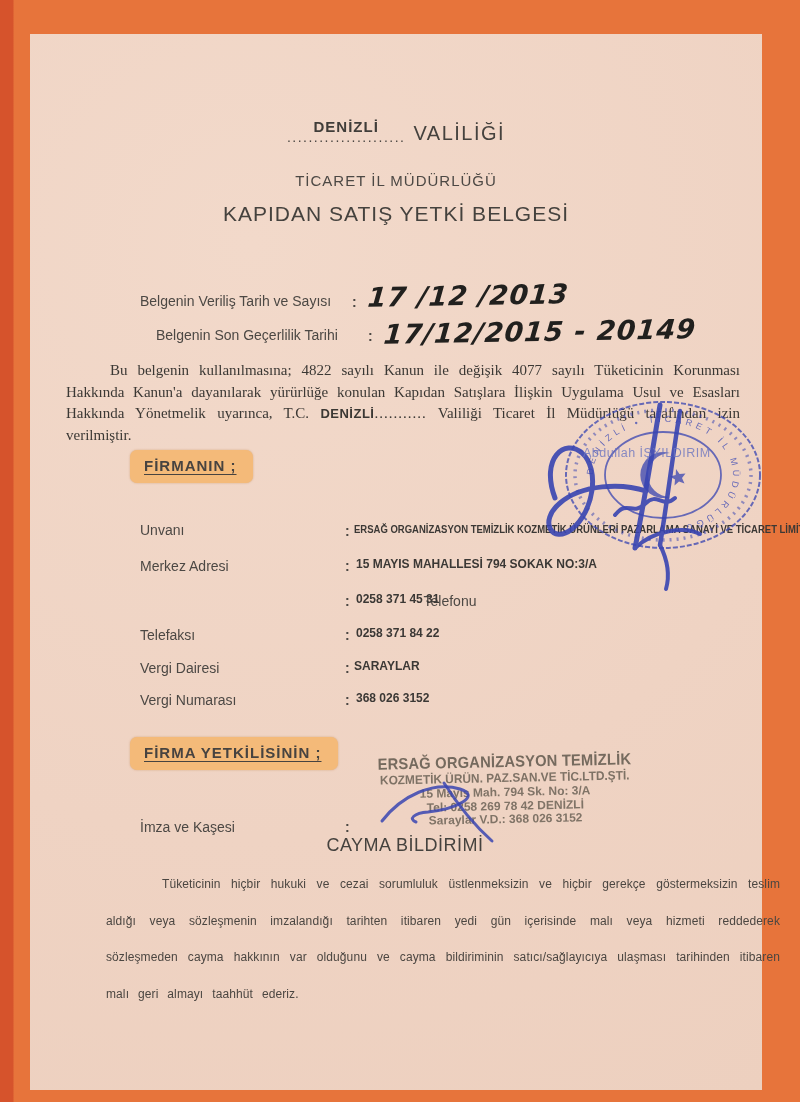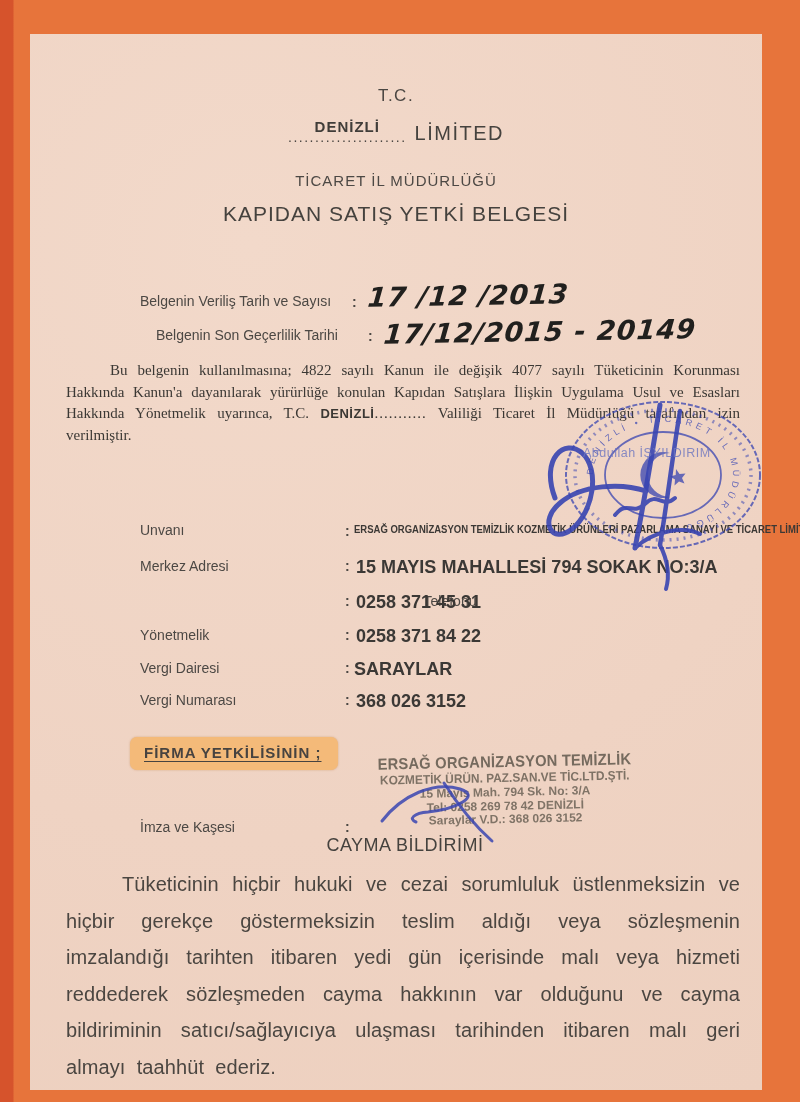--- a/index.html
+++ b/index.html
@@ -47,95 +47,97 @@
   .pill {
     background:#f4ba79; border-radius:7px; padding:7px 16px 8px 14px; display:inline-block;
     box-shadow:0 0 2px rgba(180,110,40,.45);
   }
   .pill span {
     font-size:15px; font-weight:bold; letter-spacing:1px; color:#474340;
     text-decoration:underline; text-underline-offset:3px;
   }
 
   
-  .val { font-size:18px; font-weight:bold; color:#3b3835; white-space:nowrap; }
+  .val { font-size:12px; font-weight:bold; color:#3b3835; white-space:nowrap; }
   .val-long { font-size:10px; font-weight:bold; color:#3b3835; white-space:nowrap;
               display:inline-block; transform:scaleX(.95); transform-origin:left center; }
 
   
   .rubber {
     width:330px; text-align:center; transform:rotate(-1.2deg); color:#756a5e; line-height:1.15;
   }
   .rubber .r1 { font-size:16px; font-weight:bold; letter-spacing:.2px; display:block; transform:scaleX(.92); }
   .rubber .r2 { font-size:12.5px; font-weight:bold; display:block; transform:scaleX(.95); opacity:.92; }
   .rubber .r3 { font-size:12px; font-weight:bold; display:block; opacity:.9; }
 
   
   .cayma-h { font-size:18px; letter-spacing:.5px; color:#45423e;padding-left:18px; }
   .cayma-body {
-    font-size:20px; line-height:36.5px; color:#4b4641; text-align:justify;
-    text-indent:56px; word-spacing:5.5px; letter-spacing:.1px;
+    font-size:12px; line-height:36.5px; color:#4b4641; text-align:justify;
+    text-indent:56px; word-spacing:5.5px; letter-spacing:.1px;margin-left:40px;
   }
 
   .officer-name {
     font-size:12.5px; color:#6d76c0; opacity:.8; letter-spacing:.5px; white-space:nowrap;
   }
   svg { overflow:visible; }
 </style>
 </head>
 <body>
 
 <div class="page">
   <div class="paper">
 
-    <div class="abs ctr tc" style="top:52px;">T.C.</div>
 
     <div class="abs ctr hline2" style="top:84px;">
       <span class="dotline">
         <span class="province">DENİZLİ</span>
         <span class="dots">......................</span>
-      </span><span class="valilik">LİMİTED</span>
+      </span><span class="valilik">VALİLİĞİ</span>
     </div>
 
     <div class="abs ctr doc-title" style="top:168px;">KAPIDAN SATIŞ YETKİ BELGESİ</div>
     <div class="abs ctr directorate" style="top:138px;">TİCARET İL MÜDÜRLÜĞÜ</div>
 
     <div class="abs" style="left:110px; top:258px; width:600px;">
       <span class="field-label">Belgenin Veriliş Tarih ve Sayısı</span>
       <span class="abs colon" style="left:212px; top:2px;">:</span>
       <span class="abs hand" style="left:228px; top:-12px;">17 /12 /2013</span>
     </div>
     <div class="abs" style="left:110px; top:292px; width:600px;margin-left:16px;">
       <span class="field-label">Belgenin Son Geçerlilik Tarihi</span>
       <span class="abs colon" style="left:212px; top:2px;">:</span>
       <span class="abs hand" style="left:228px; top:-10px;">17/12/2015 - 20149</span>
     </div>
 
     <p class="abs legal" style="left:36px; top:326px; width:674px;">
       <span>Bu belgenin kullanılmasına; 4822 sayılı Kanun ile değişik 4077 sayılı Tüketicinin Korunması Hakkında Kanun'a dayanılarak yürürlüğe konulan Kapıdan Satışlara İlişkin Uygulama Usul ve Esasları Hakkında Yönetmelik uyarınca, T.C. </span><b>DENİZLİ</b><span class="ldots">...........</span><span> Valiliği Ticaret İl Müdürlüğü tarafından izin verilmiştir.</span>
     </p>
 
+    <div class="abs pill" style="left:100px; top:416px;">
+      <span>FİRMANIN ;</span>
+    </div>
 
     <div class="abs" style="left:110px; top:487px; width:620px;">
       <span class="field-label">Unvanı</span>
       <span class="abs colon" style="left:205px; top:2px;">:</span>
       <span class="abs val-long" style="left:214px; top:3px;">ERSAĞ ORGANİZASYON TEMİZLİK KOZMETİK ÜRÜNLERİ PAZARLAMA SANAYİ VE TİCARET LİMİTED ŞİRKETİ</span>
     </div>
     <div class="abs" style="left:110px; top:523px; width:620px;">
       <span class="field-label">Merkez Adresi</span>
       <span class="abs colon" style="left:205px; top:1px;">:</span>
       <span class="abs val" style="left:216px; top:0px;">15 MAYIS MAHALLESİ 794 SOKAK NO:3/A</span>
     </div>
     <div class="abs" style="left:110px; top:558px; width:620px;text-align:center;">
       <span class="field-label">Telefonu</span>
       <span class="abs colon" style="left:205px; top:1px;">:</span>
       <span class="abs val" style="left:216px; top:0px;">0258 371 45 31</span>
     </div>
     <div class="abs" style="left:110px; top:592px; width:620px;">
-      <span class="field-label">Yönetmelik</span>
+      <span class="field-label">Telefaksı</span>
       <span class="abs colon" style="left:205px; top:1px;">:</span>
       <span class="abs val" style="left:216px; top:0px;">0258 371 84 22</span>
     </div>
     <div class="abs" style="left:110px; top:625px; width:620px;">
       <span class="field-label">Vergi Dairesi</span>
       <span class="abs colon" style="left:205px; top:1px;">:</span>
       <span class="abs val" style="left:214px; top:0px;">SARAYLAR</span>
     </div>
     <div class="abs" style="left:110px; top:657px; width:620px;">
       <span class="field-label">Vergi Numarası</span>

